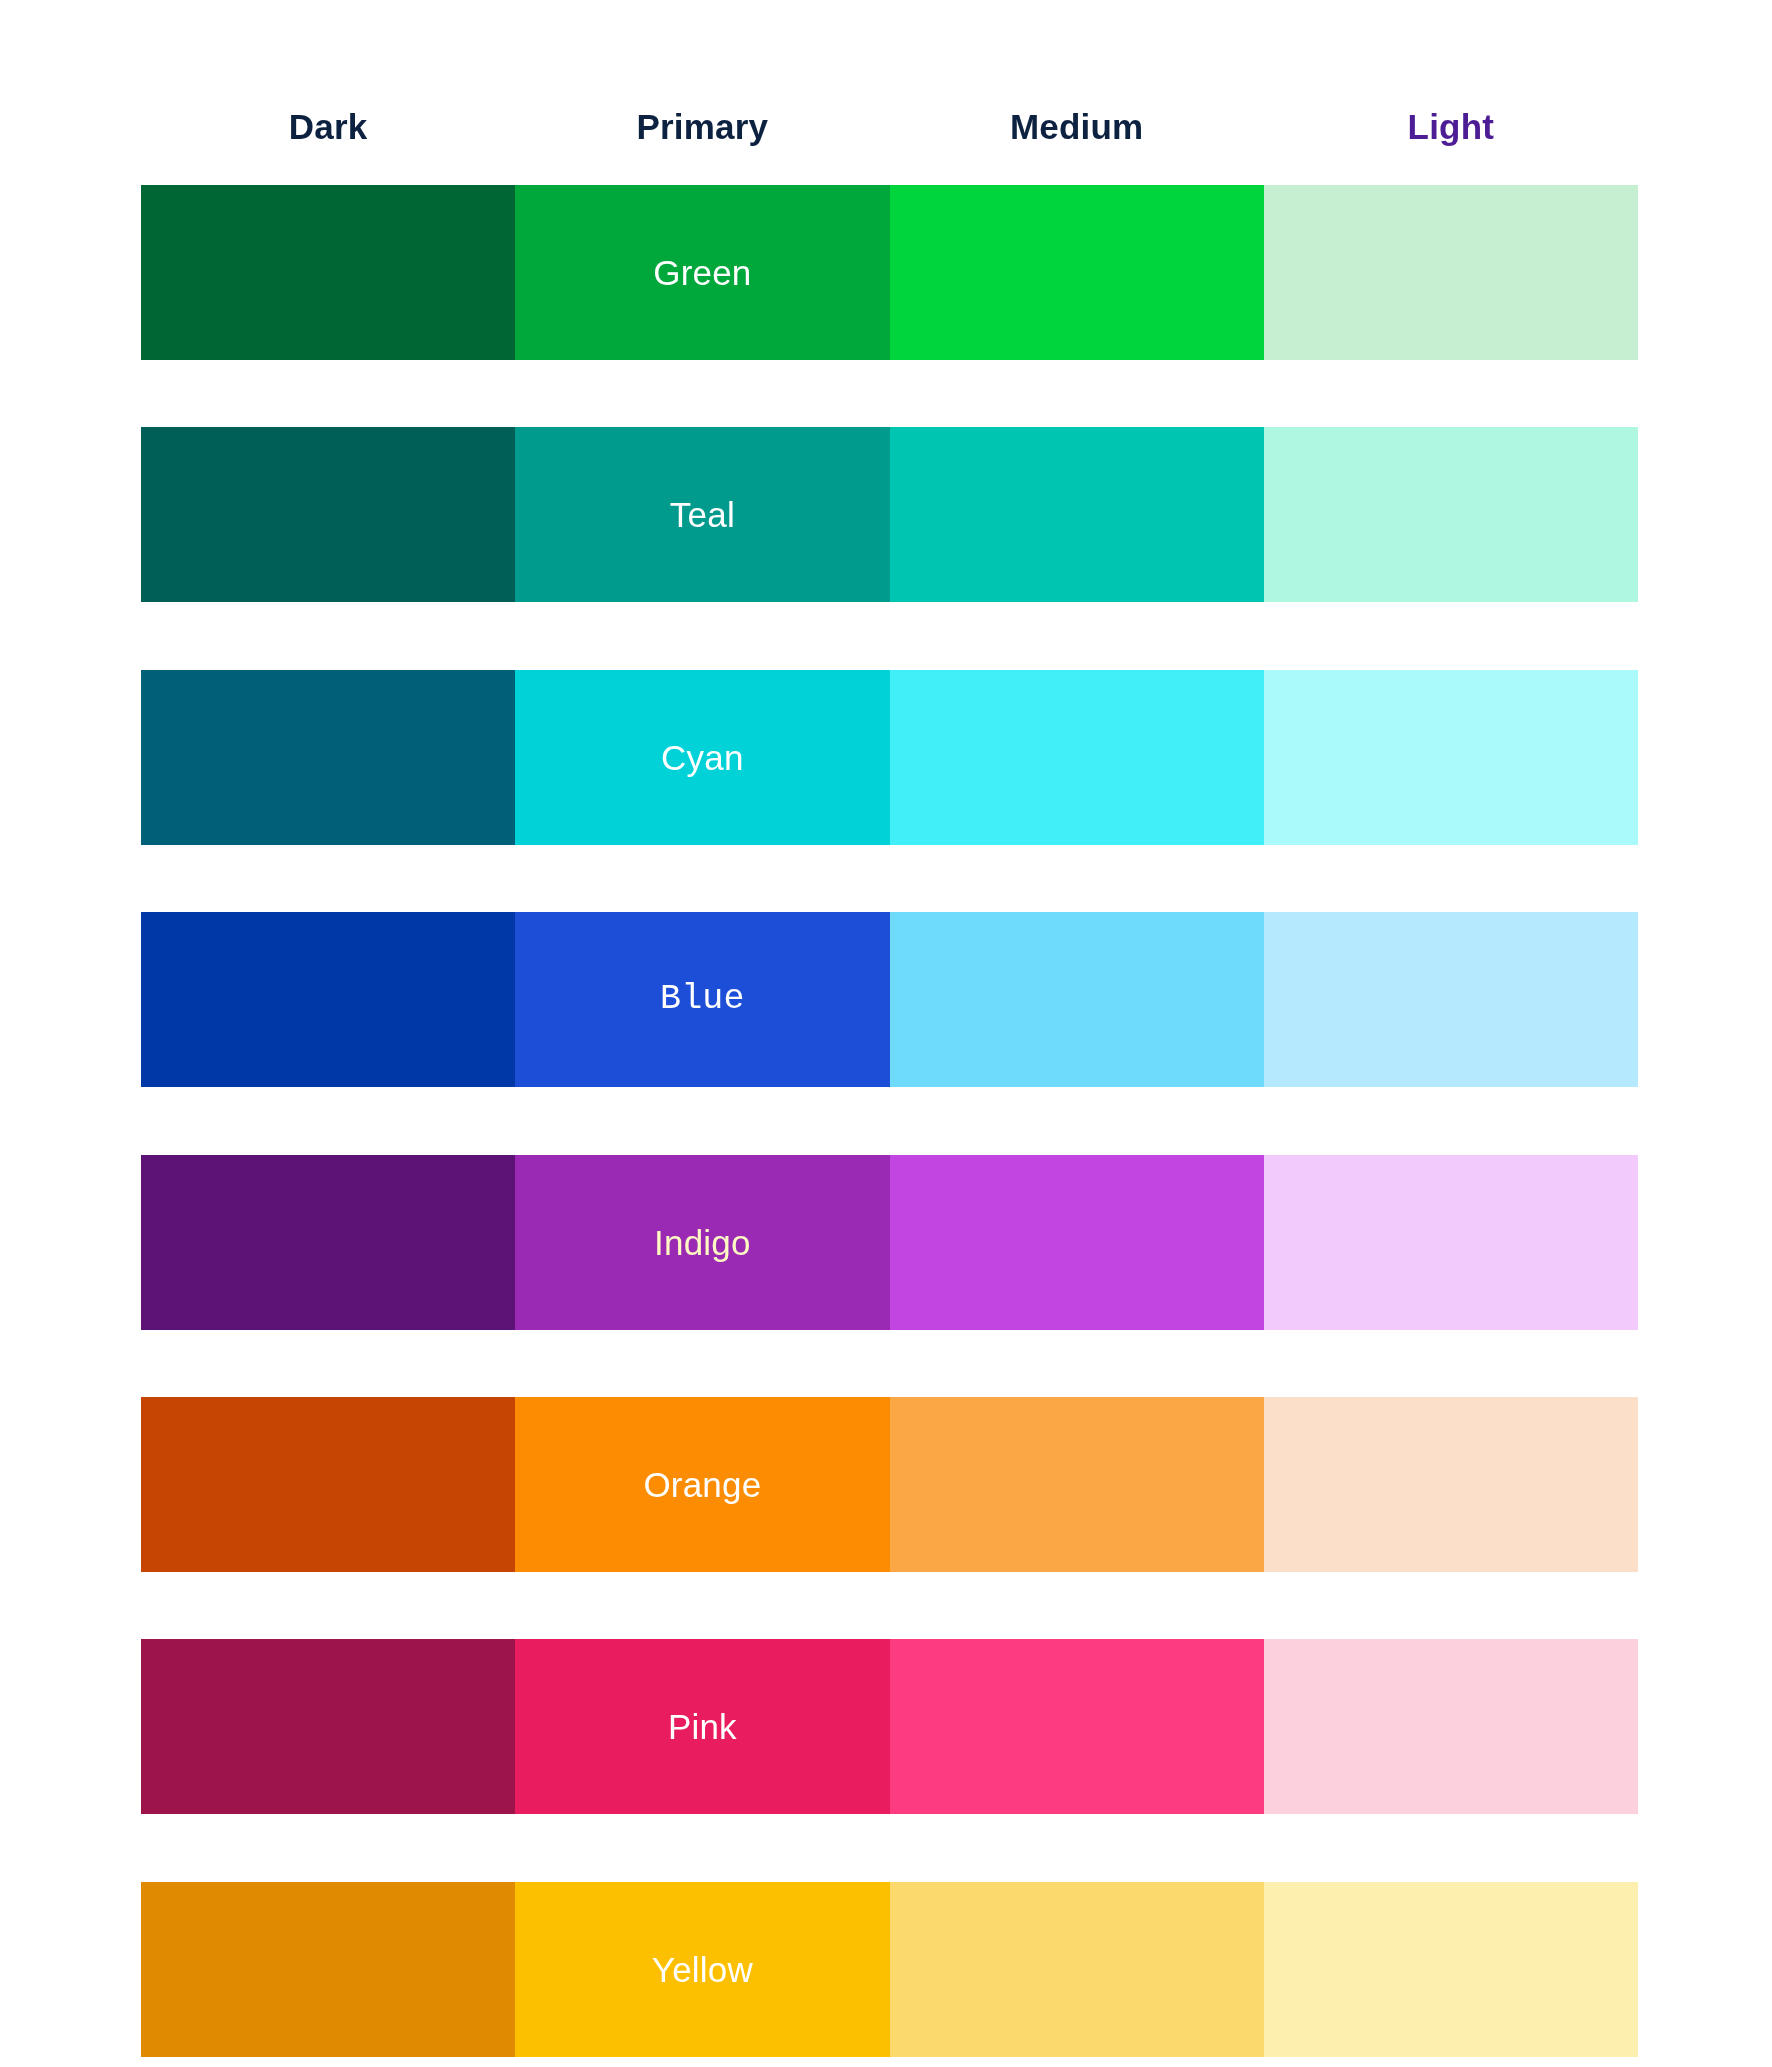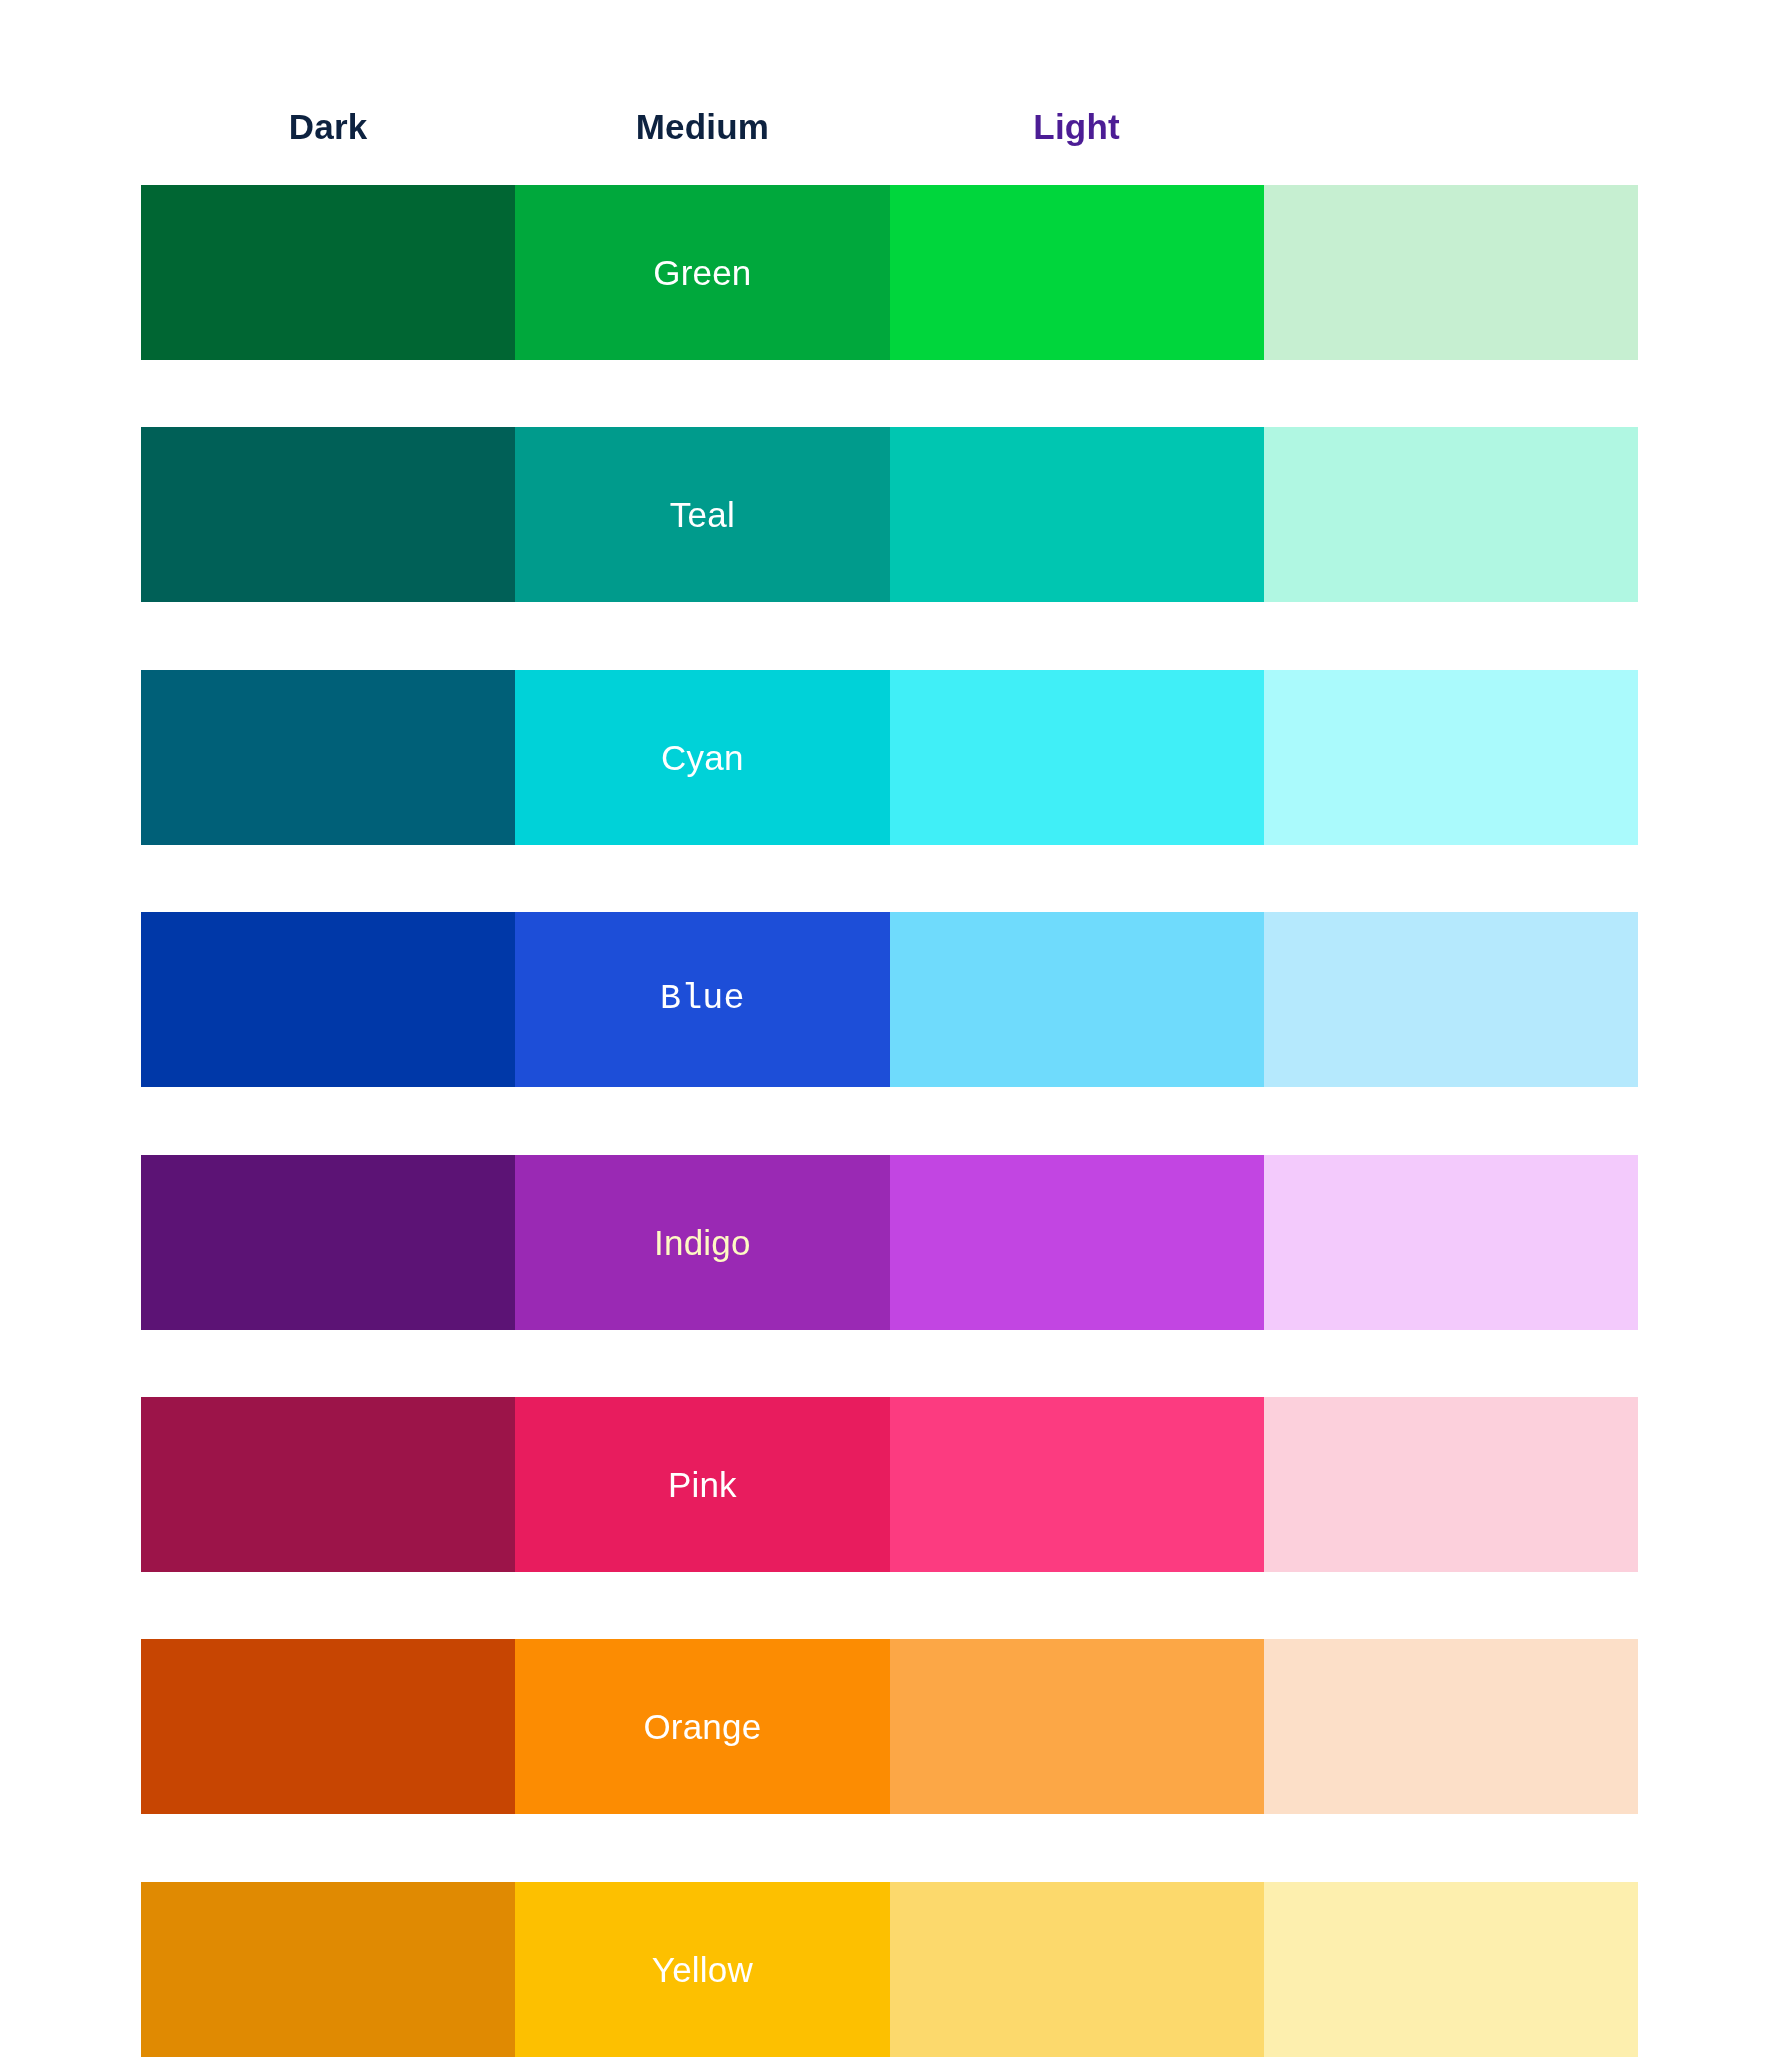--- a/index.html
+++ b/index.html
@@ -77,20 +77,21 @@
     pointer-events: none;
   }
 </style>
 </head>
 <body style="background-color: rgb(255, 255, 255);">
 
 <div class="palette-page">
 
   <div class="column-header-row">
     <div class="column-header" style="color: rgb(13, 34, 64);">Dark</div>
+    <div class="column-header" style="color: rgb(13, 34, 64);">Primary</div>
     <div class="column-header" style="color: rgb(13, 34, 64);">Medium</div>
     <div class="column-header" style="color: #4c1d95;">Light</div>
   </div>
 
   <div class="swatch-grid">
 
     <div class="swatch-row">
       <div class="swatch-cell" style="background-color: rgb(0, 102, 51);"></div>
       <div class="swatch-cell" style="background-color: rgb(0, 168, 60);">
           <span class="swatch-label" style="color: rgb(255, 255, 255);">Green</span>
@@ -130,35 +131,35 @@
     <div class="swatch-row">
       <div class="swatch-cell" style="background-color: rgb(92, 19, 117);"></div>
       <div class="swatch-cell" style="background-color: rgb(154, 41, 180);">
           <span class="swatch-label" style="color: #fef9c3;">Indigo</span>
         </div>
       <div class="swatch-cell" style="background-color: rgb(194, 69, 226);"></div>
       <div class="swatch-cell" style="background-color: rgb(243, 202, 252);"></div>
     </div>
 
     <div class="swatch-row">
+      <div class="swatch-cell" style="background-color: rgb(199, 69, 2);"></div>
+      <div class="swatch-cell" style="background-color: rgb(252, 140, 2);">
+          <span class="swatch-label" style="color: rgb(255, 255, 255);">Orange</span>
+        </div>
+      <div class="swatch-cell" style="background-color: rgb(252, 167, 70);"></div>
+      <div class="swatch-cell" style="background-color: rgb(252, 223, 200);"></div>
+    </div>
+
+    <div class="swatch-row">
       <div class="swatch-cell" style="background-color: rgb(156, 20, 73);"></div>
       <div class="swatch-cell" style="background-color: rgb(232, 28, 94);">
           <span class="swatch-label" style="color: rgb(255, 255, 255);">Pink</span>
         </div>
       <div class="swatch-cell" style="background-color: rgb(252, 59, 128);"></div>
       <div class="swatch-cell" style="background-color: rgb(252, 208, 220);"></div>
-    </div>
-
-    <div class="swatch-row">
-      <div class="swatch-cell" style="background-color: rgb(199, 69, 2);"></div>
-      <div class="swatch-cell" style="background-color: rgb(252, 140, 2);">
-          <span class="swatch-label" style="color: rgb(255, 255, 255);">Orange</span>
-        </div>
-      <div class="swatch-cell" style="background-color: rgb(252, 167, 70);"></div>
-      <div class="swatch-cell" style="background-color: rgb(252, 223, 200);"></div>
     </div>
 
     <div class="swatch-row">
       <div class="swatch-cell" style="background-color: rgb(224, 138, 2);"></div>
       <div class="swatch-cell" style="background-color: rgb(253, 192, 0);">
           <span class="swatch-label" style="color: rgb(255, 255, 255);">Yellow</span>
         </div>
       <div class="swatch-cell" style="background-color: rgb(252, 217, 108);"></div>
       <div class="swatch-cell" style="background-color: rgb(253, 239, 174);"></div>
     </div>

